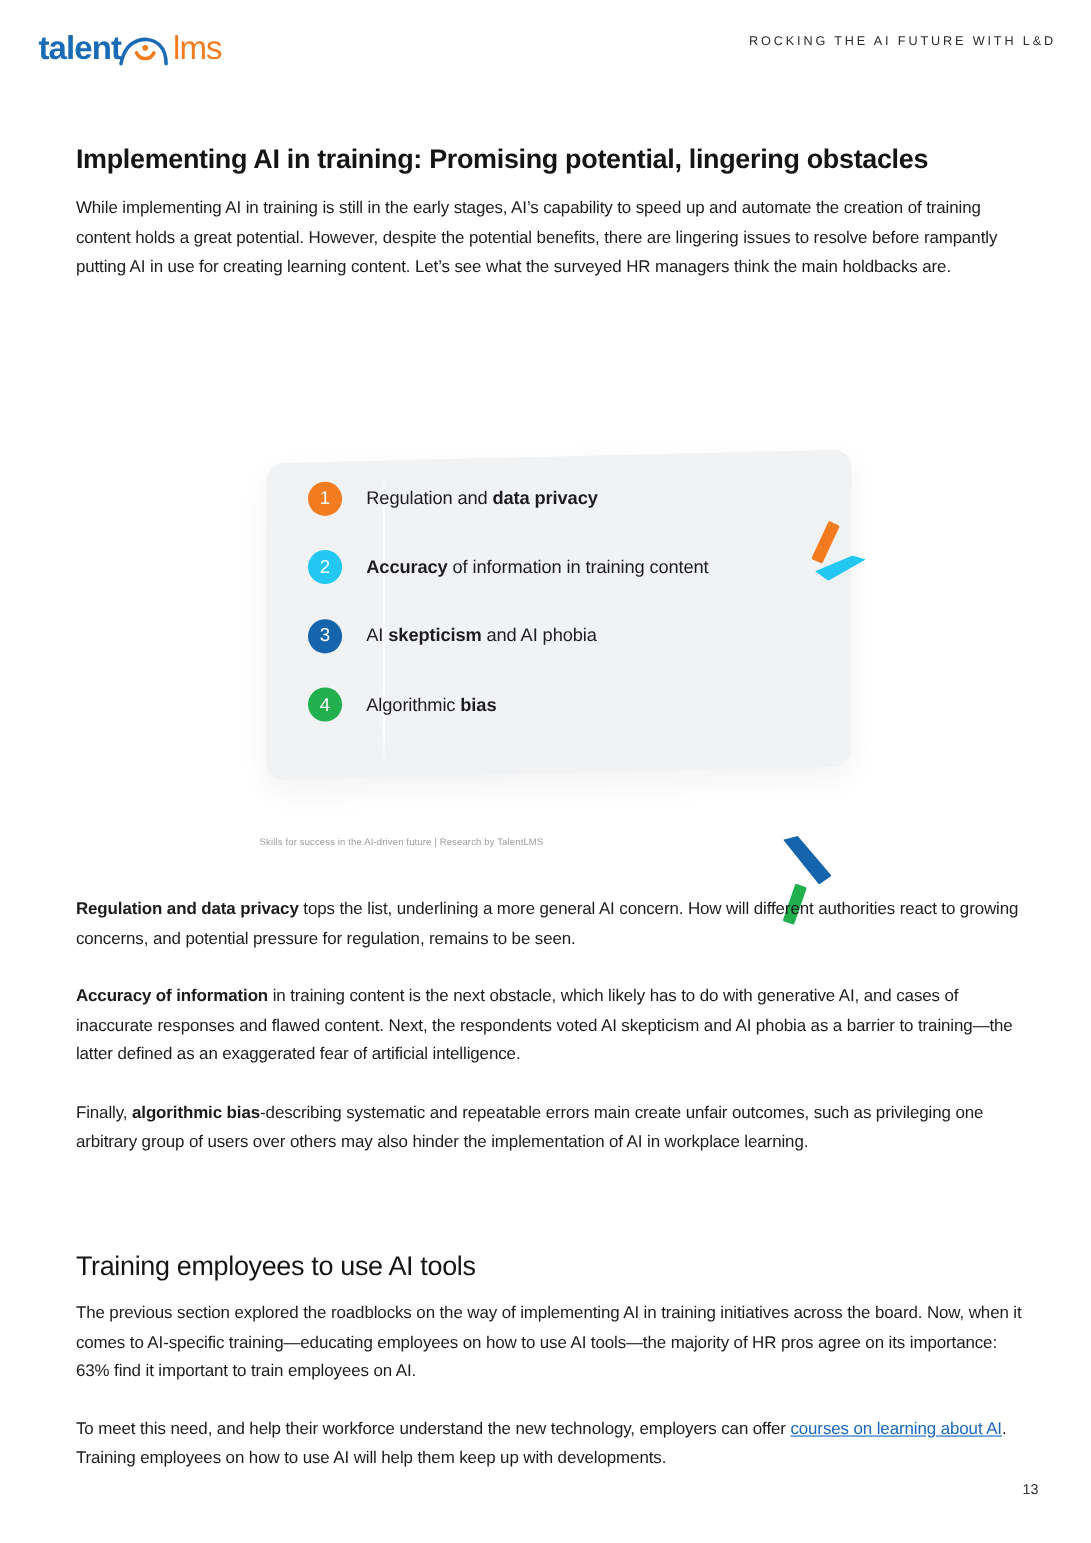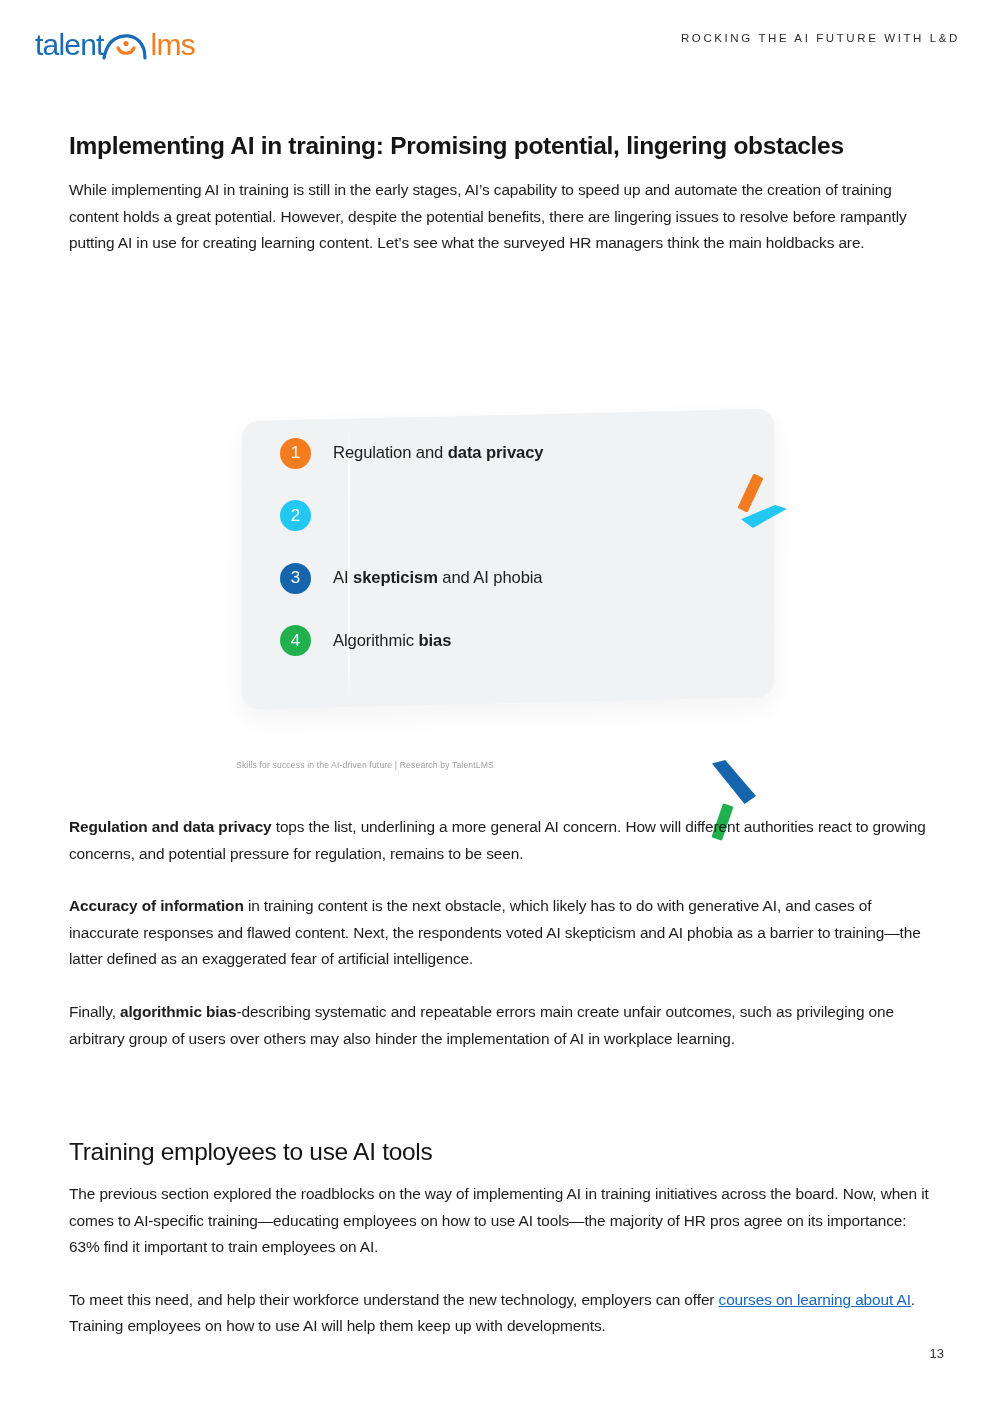--- a/index.html
+++ b/index.html
@@ -28,21 +28,21 @@
   .logo {
     position: absolute;
     left: 35px;
     top: 28px;
     display: flex;
     align-items: center;
     height: 34px;
   }
   .logo-word-talent {
     font-size: 30px;
-    font-weight: normal;
+    font-weight: bold;
     color: #1A6BB5;
     letter-spacing: -0.8px;
     line-height: 1;
   }
   .logo-cloud {
     position: relative;
     width: 52px;
     height: 30px;
     margin: 0 1px 0 -2px;
   }
@@ -301,20 +301,23 @@
         </div>
         <div class="obstacle-label">
           <span>Regulation and </span><b>data privacy</b><span></span>
         </div>
       </div>
 
       <div class="obstacle-row">
         <div class="badge" style="background:#22C7F2">
           <span>2</span>
         </div>
+        <div class="obstacle-label">
+          <span></span><b>Accuracy</b><span> of information in training content</span>
+        </div>
       </div>
 
       <div class="obstacle-row">
         <div class="badge" style="background:#1565AD">
           <span>3</span>
         </div>
         <div class="obstacle-label">
           <span>AI </span><b>skepticism</b><span> and AI phobia</span>
         </div>
       </div>

